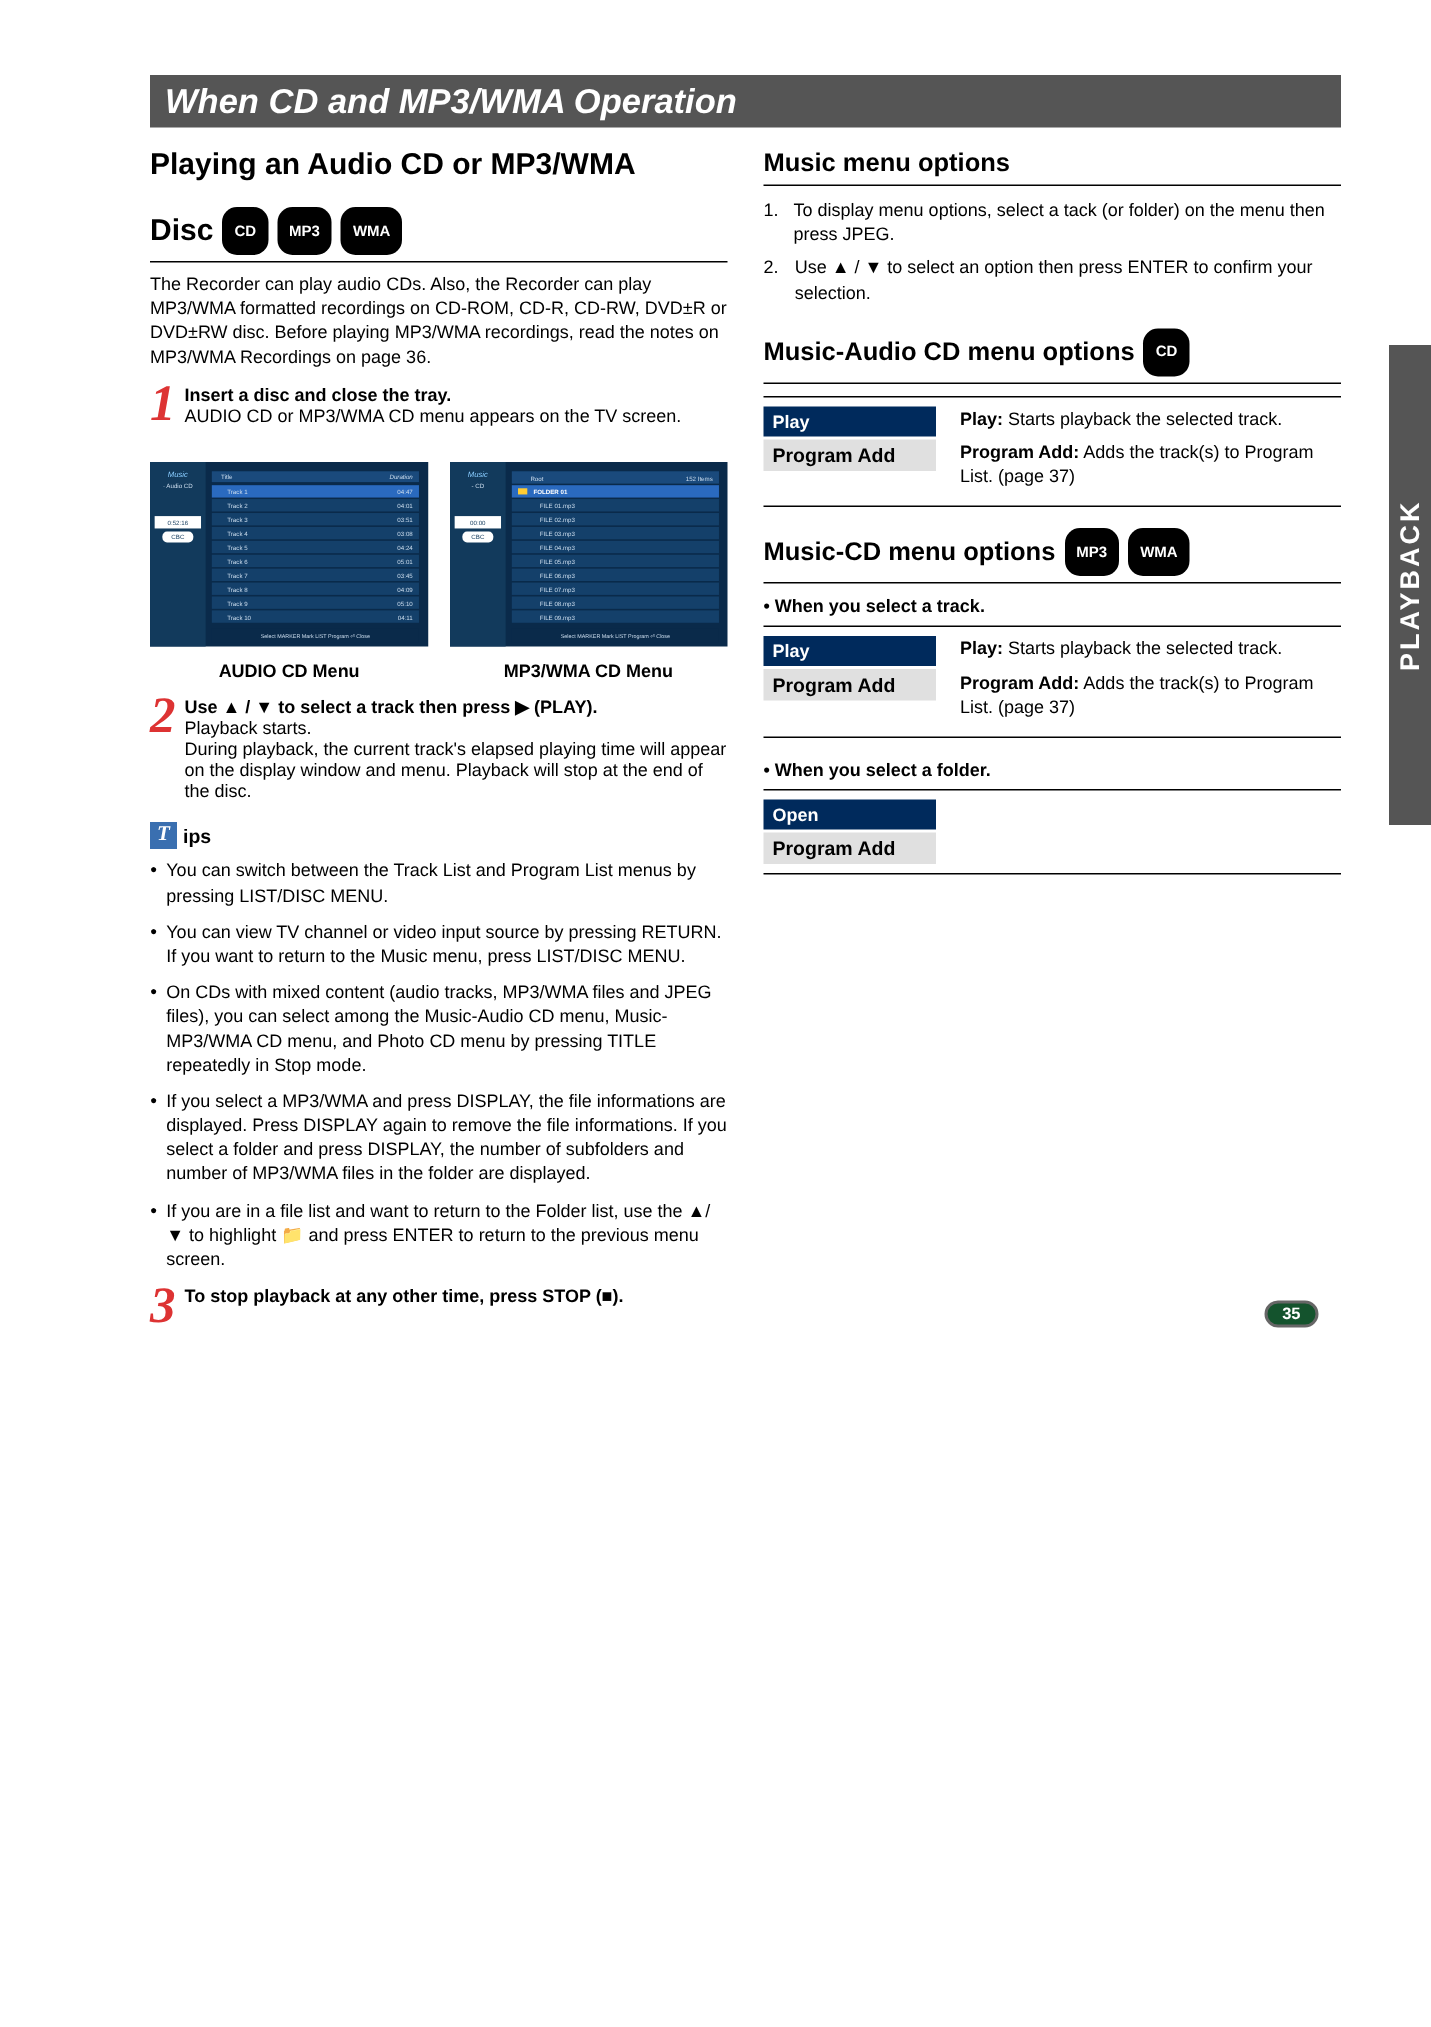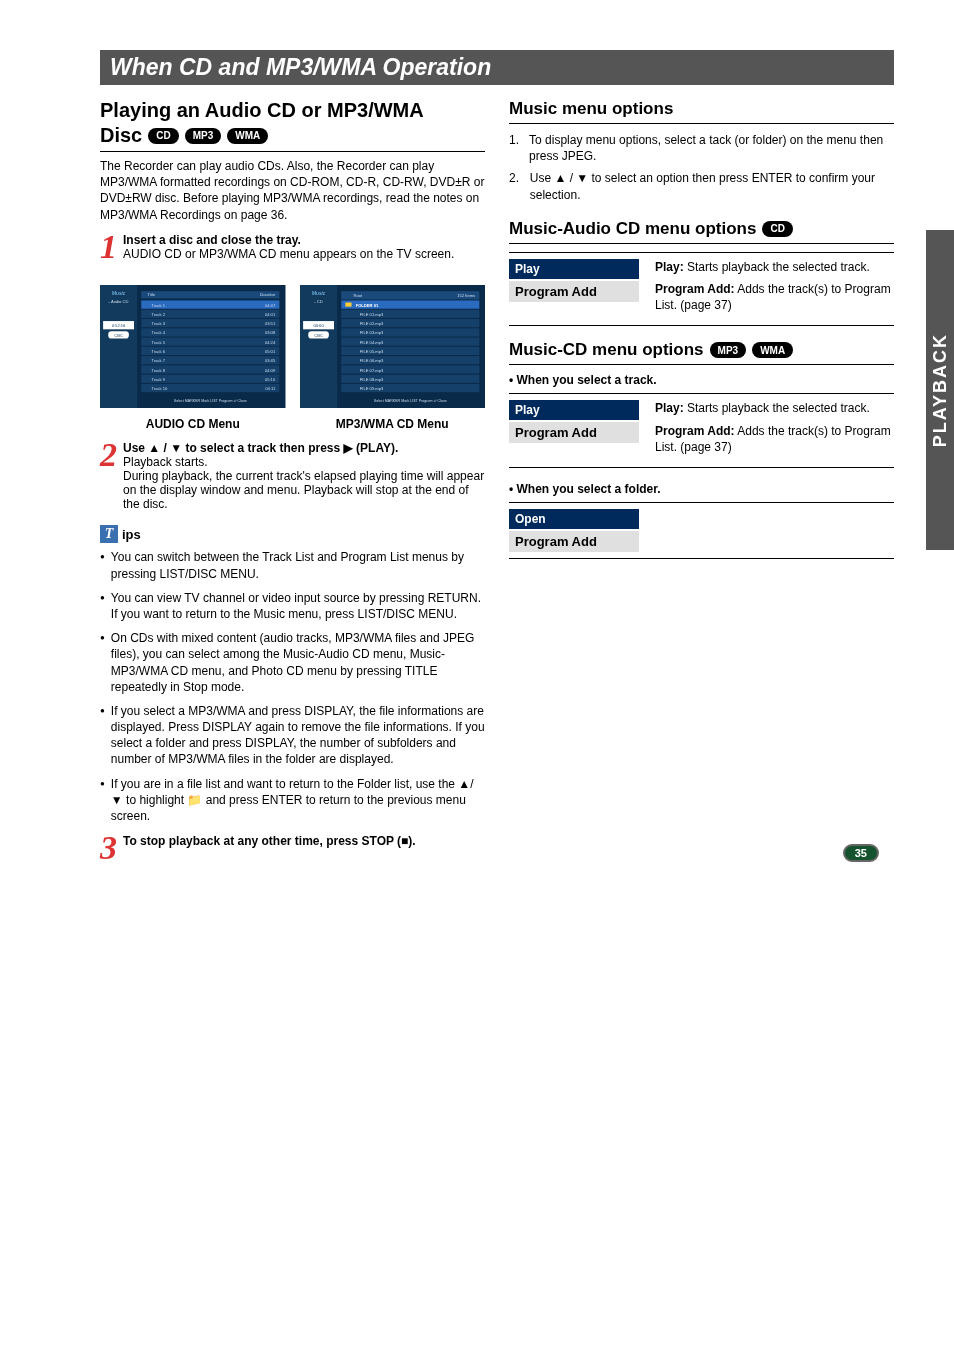--- a/index.html
+++ b/index.html
@@ -4,24 +4,24 @@
 <style>
   * { box-sizing: border-box; margin: 0; padding: 0; }
   body { font-family: Arial, Helvetica, sans-serif; font-size: 12px; color: #000; background: #fff; width: 954px; height: 1351px; position: relative; }
   .page { position: relative; padding: 50px 60px 40px 100px; }
   .section-header { background: #555; color: #fff; font-size: 23px; font-weight: bold; font-style: italic; padding: 4px 10px; margin-bottom: 14px; }
   .two-col { display: flex; gap: 24px; }
   .col-left { flex: 1; }
   .col-right { flex: 1; }
   .side-tab { position: absolute; right: 0; top: 230px; background: #555; color: #fff; width: 28px; height: 320px; display: flex; align-items: center; justify-content: center; }
   .side-tab span { writing-mode: vertical-rl; transform: rotate(180deg); font-size: 18px; font-weight: bold; letter-spacing: 2px; }
-  h2.play-title { font-size: 20px; font-weight: bold; margin-bottom: 2px; }
+  h2.play-title { font-size: 20px; font-weight: bold; margin-bottom: 16px; }
   .disc-line { border-bottom: 1px solid #000; padding-bottom: 4px; margin-bottom: 6px; display: flex; align-items: center; gap: 6px; flex-wrap: wrap; }
   .disc-line .disc-label { font-size: 20px; font-weight: bold; }
-  .pill { display: inline-flex; align-items: center; justify-content: center; background: #000; color: #fff; border-radius: 10px; height: 16px; padding: 0 8px; font-size: 10px; font-weight: bold; text-align: center; }
+  .pill { display: inline-flex; align-items: center; justify-content: center; background: #000; color: #fff; border-radius: 10px; height: 16px; padding: 16px 8px; font-size: 10px; font-weight: bold; text-align: center; }
   p { margin-bottom: 10px; line-height: 1.35; }
   .step { display: flex; gap: 6px; margin: 10px 0 6px 0; }
   .step-num { font-size: 34px; font-weight: bold; font-style: italic; color: #d33; line-height: 0.8; font-family: Georgia, serif; }
   .step-body { flex: 1; }
   .step-body b { font-weight: bold; }
   .screenshots { display: flex; gap: 14px; margin: 24px 0 6px 0; justify-content: center; }
   .screenshot { flex: 1; }
   .shot-svg { width: 100%; height: auto; }
   .shot-caption { text-align: center; font-weight: bold; margin-top: 6px; }
   .tips-header { display: flex; align-items: center; gap: 4px; margin: 14px 0 6px 0; }
@@ -29,21 +29,21 @@
   .tips-text { font-weight: bold; font-size: 13px; }
   ul.tips { list-style: none; padding-left: 0; }
   ul.tips li { display: flex; gap: 6px; margin-bottom: 8px; line-height: 1.35; }
   ul.tips li::before { content: "●"; font-size: 8px; margin-top: 3px; }
   h3.right-h { font-size: 17px; font-weight: bold; margin-bottom: 8px; }
   h3.right-h.with-border { border-bottom: 1px solid #000; padding-bottom: 4px; display:flex; align-items:center; gap:6px; }
   ol.numlist { list-style: none; padding-left: 0; margin-bottom: 16px; }
   ol.numlist li { display: flex; gap: 8px; margin-bottom: 6px; line-height: 1.35; }
   ol.numlist li .num { width: 14px; }
   .menu-block { display: flex; gap: 16px; margin-bottom: 14px; border-top: 1px solid #000; border-bottom: 1px solid #000; padding: 6px 0; }
-  .menu-left { width: 130px; display: flex; flex-direction: column; }
+  .menu-left { width: 115px; display: flex; flex-direction: column; }
   .menu-item-dark { background: #002a5c; color: #fff; font-weight: bold; padding: 3px 6px; font-size: 12px; margin-bottom: 2px; }
   .menu-item-light { background: #e0e0e0; color: #000; font-weight: bold; padding: 3px 6px; font-size: 13px; }
   .menu-right { flex: 1; }
   .menu-desc { margin-bottom: 6px; line-height: 1.35; }
   .sub-bullet { margin: 8px 0 6px 0; font-size: 12px; }
   .sub-bullet b { font-weight: bold; }
   .page-num { position: absolute; bottom: 45px; right: 75px; }
   .page-num-badge { display: inline-block; background: #14532d; color: #fff; border-radius: 10px; padding: 1px 10px; font-size: 11px; font-weight: bold; border: 2px solid #666; }
 </style>
 </head>

